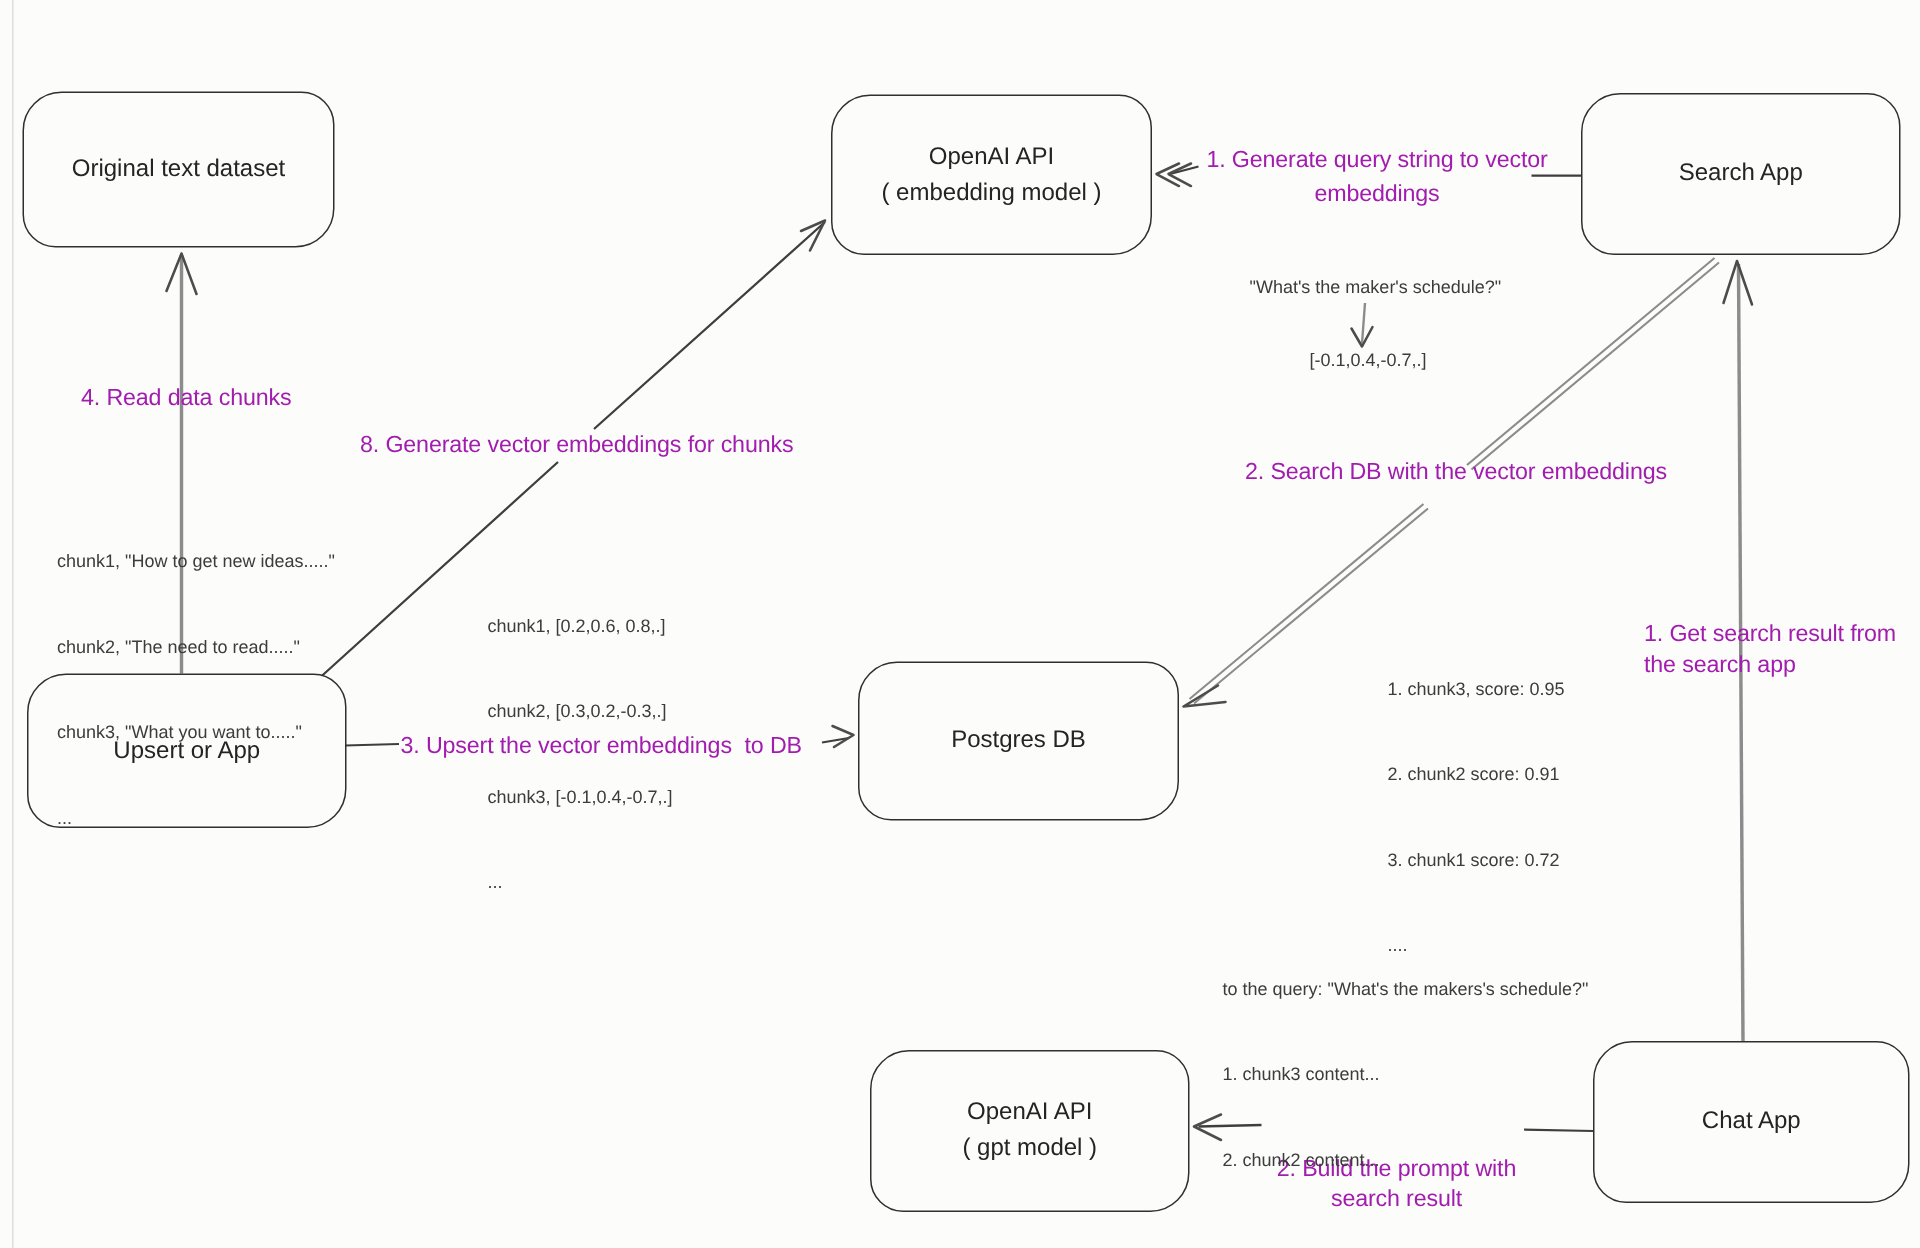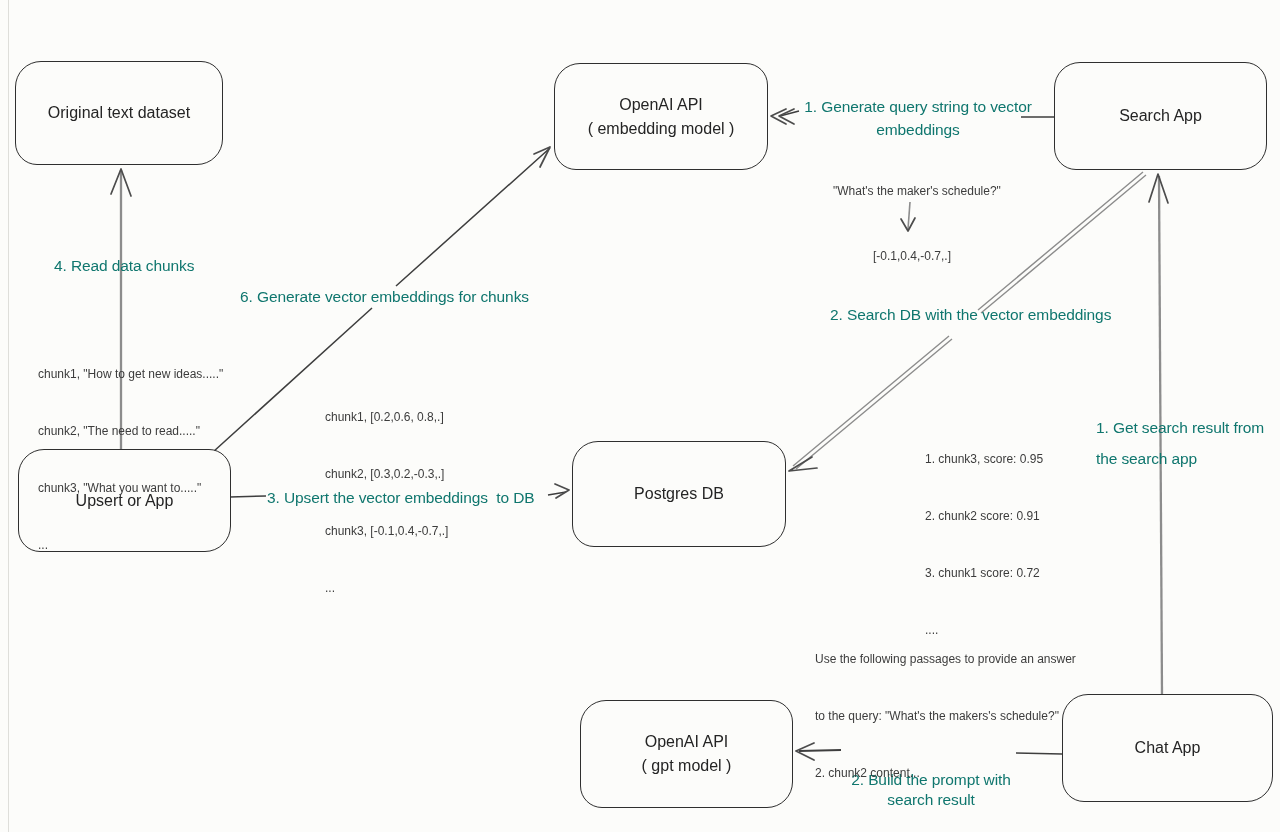--- a/index.html
+++ b/index.html
@@ -8,21 +8,21 @@
     background:#fcfcfa;color:#262626;
     font-family:"Liberation Sans", sans-serif;
   }
   .layer{position:absolute;left:0;top:0;}
   .node{
     position:absolute;border:1.6px solid #2f2f2f;background:#fcfcfa;
     display:flex;flex-direction:column;align-items:center;justify-content:center;
     text-align:right;font-size:16px;line-height:1.5;color:#242424;
     border-radius:26px 22px 26px 22px;
   }
-  .step{position:absolute;font-size:15.5px;color:#0f766e;letter-spacing:-0.1px;}
+  .step{position:absolute;font-size:15.5px;color:#a21caf;letter-spacing:-0.1px;}
   .pre{white-space:pre;}
   .center{text-align:center;line-height:23px;}
   .ann{position:absolute;font-size:12px;color:#3c3c3c;line-height:19px;white-space:pre;}
   .shaft-g{stroke:#8c8c8c;stroke-width:2.3;fill:none;}
   .shaft-g2{stroke:#8c8c8c;stroke-width:1.4;fill:none;}
   .shaft-g3{stroke:#8c8c8c;stroke-width:1.6;fill:none;}
   .shaft-d{stroke:#3e3e3e;stroke-width:1.5;fill:none;}
   .shaft-d2{stroke:#3e3e3e;stroke-width:1.8;fill:none;}
   .head{stroke:#4c4c4c;stroke-width:1.7;fill:none;stroke-linecap:round;stroke-linejoin:round;}
   .edge{position:absolute;left:8px;top:0;width:1px;height:832px;background:#dededa;}
@@ -101,54 +101,54 @@
   <div>OpenAI API</div>
   <div>( gpt model )</div>
 </div>
 
 <div class="node" style="left:1062px;top:694px;width:209px;height:106px">
   <div>Chat App</div>
 </div>
 
 <div class="step pre" style="left:54px;top:257px">4. Read data chunks</div>
 
-<div class="step pre" style="left:240px;top:288px">6. Generate vector embeddings for chunks</div>
+<div class="step pre" style="left:240px;top:288px">8. Generate vector embeddings for chunks</div>
 
 <div class="step pre" style="left:267px;top:489px">3. Upsert the vector embeddings  to DB</div>
 
 <div class="step center" style="left:792px;top:95px;width:252px">1. Generate query string to vector embeddings</div>
 
 <div class="step pre" style="left:830px;top:306px">2. Search DB with the vector embeddings</div>
 
-<div class="step" style="left:1096px;top:412px;width:172px;line-height:31px">1. Get search result from the search app</div>
+<div class="step" style="left:1096px;top:412px;width:172px;line-height:21px">1. Get search result from the search app</div>
 
 <div class="step center" style="left:838px;top:770px;width:186px;line-height:20px">2. Build the prompt with search result</div>
 
 <div class="ann" style="left:38px;top:327px">
   <div>chunk1, "How to get new ideas....."</div>
   <div>chunk2, "The need to read....."</div>
   <div>chunk3, "What you want to....."</div>
   <div>...</div>
 </div>
 
 <div class="ann" style="left:325px;top:370px">
   <div>chunk1, [0.2,0.6, 0.8,.]</div>
   <div>chunk2, [0.3,0.2,-0.3,.]</div>
   <div>chunk3, [-0.1,0.4,-0.7,.]</div>
   <div>...</div>
 </div>
 
 <div class="ann" style="left:833px;top:182px">"What's the maker's schedule?"</div>
 
-<div class="ann" style="left:873px;top:247px">[-0.1,0.4,-0.7,.]</div>
+<div class="ann" style="left:873px;top:231px">[-0.1,0.4,-0.7,.]</div>
 
 <div class="ann" style="left:925px;top:412px">
   <div>1. chunk3, score: 0.95</div>
   <div>2. chunk2 score: 0.91</div>
   <div>3. chunk1 score: 0.72</div>
   <div>....</div>
 </div>
 
 <div class="ann" style="left:815px;top:612px">
-  <div>Use the following passages to provide an answer</div>
   <div>to the query: "What's the makers's schedule?"</div>
+  <div>1. chunk3 content...</div>
   <div>2. chunk2 content...</div>
 </div>
 
 </body></html>

